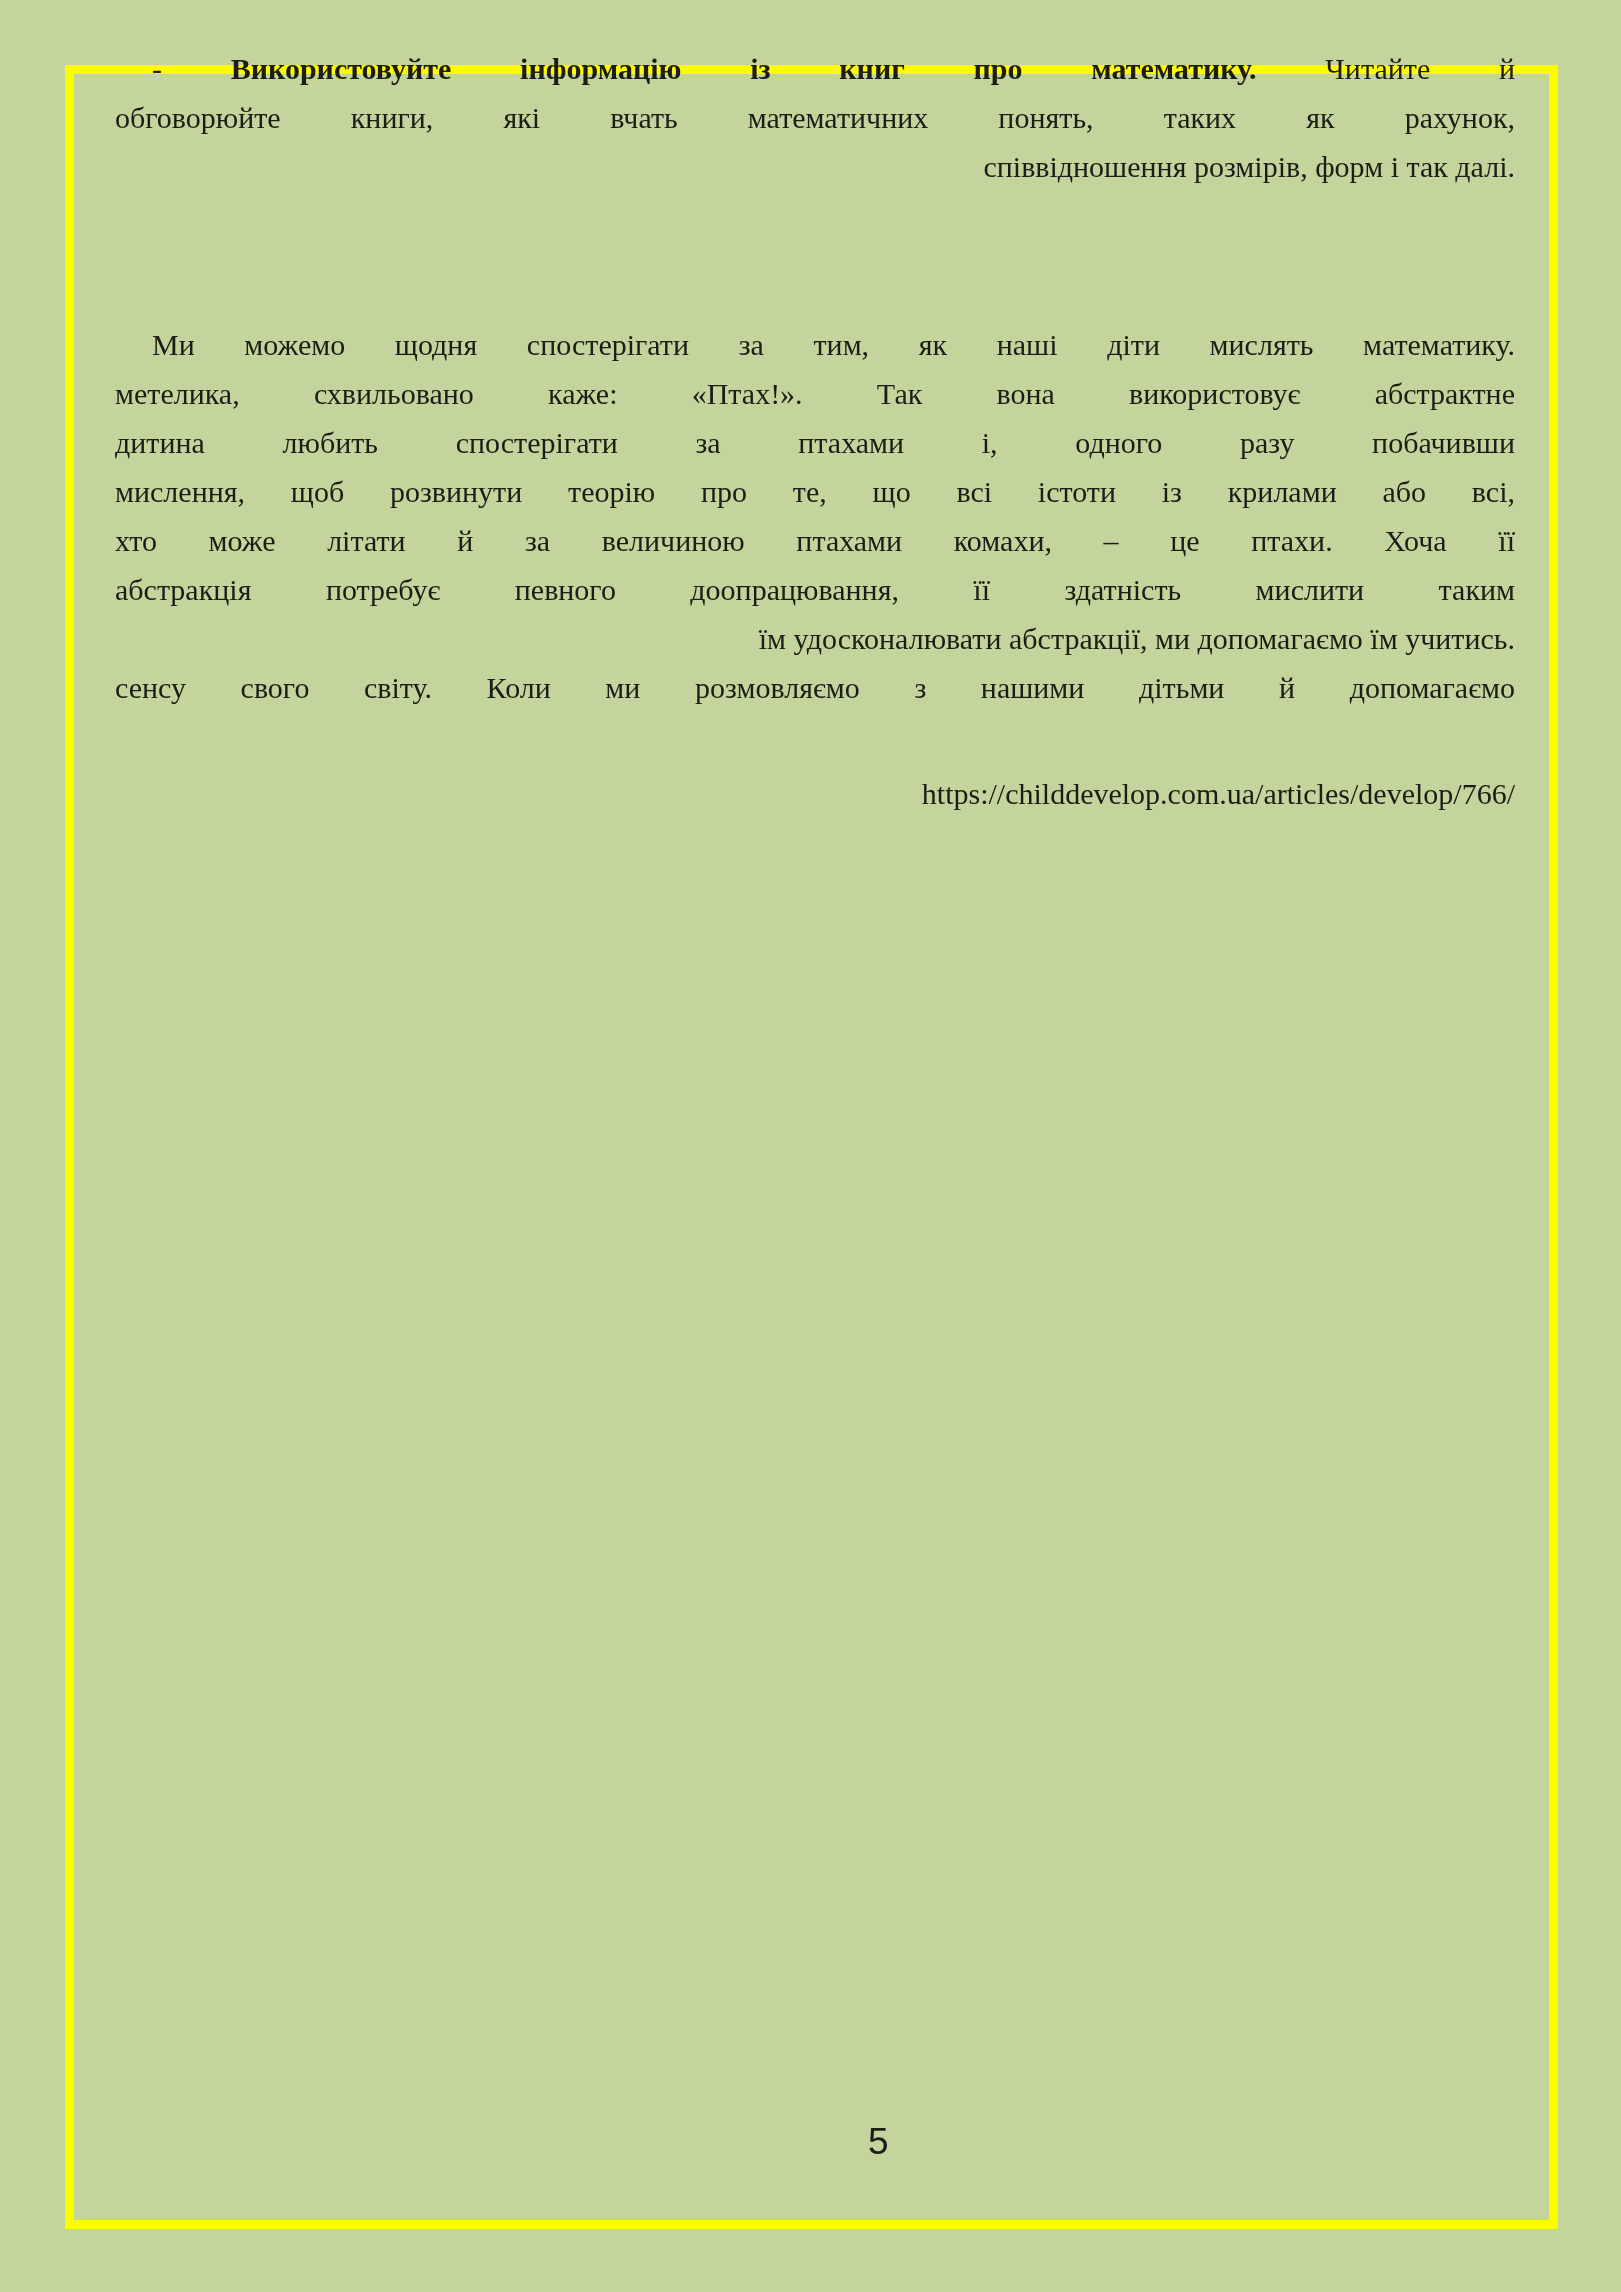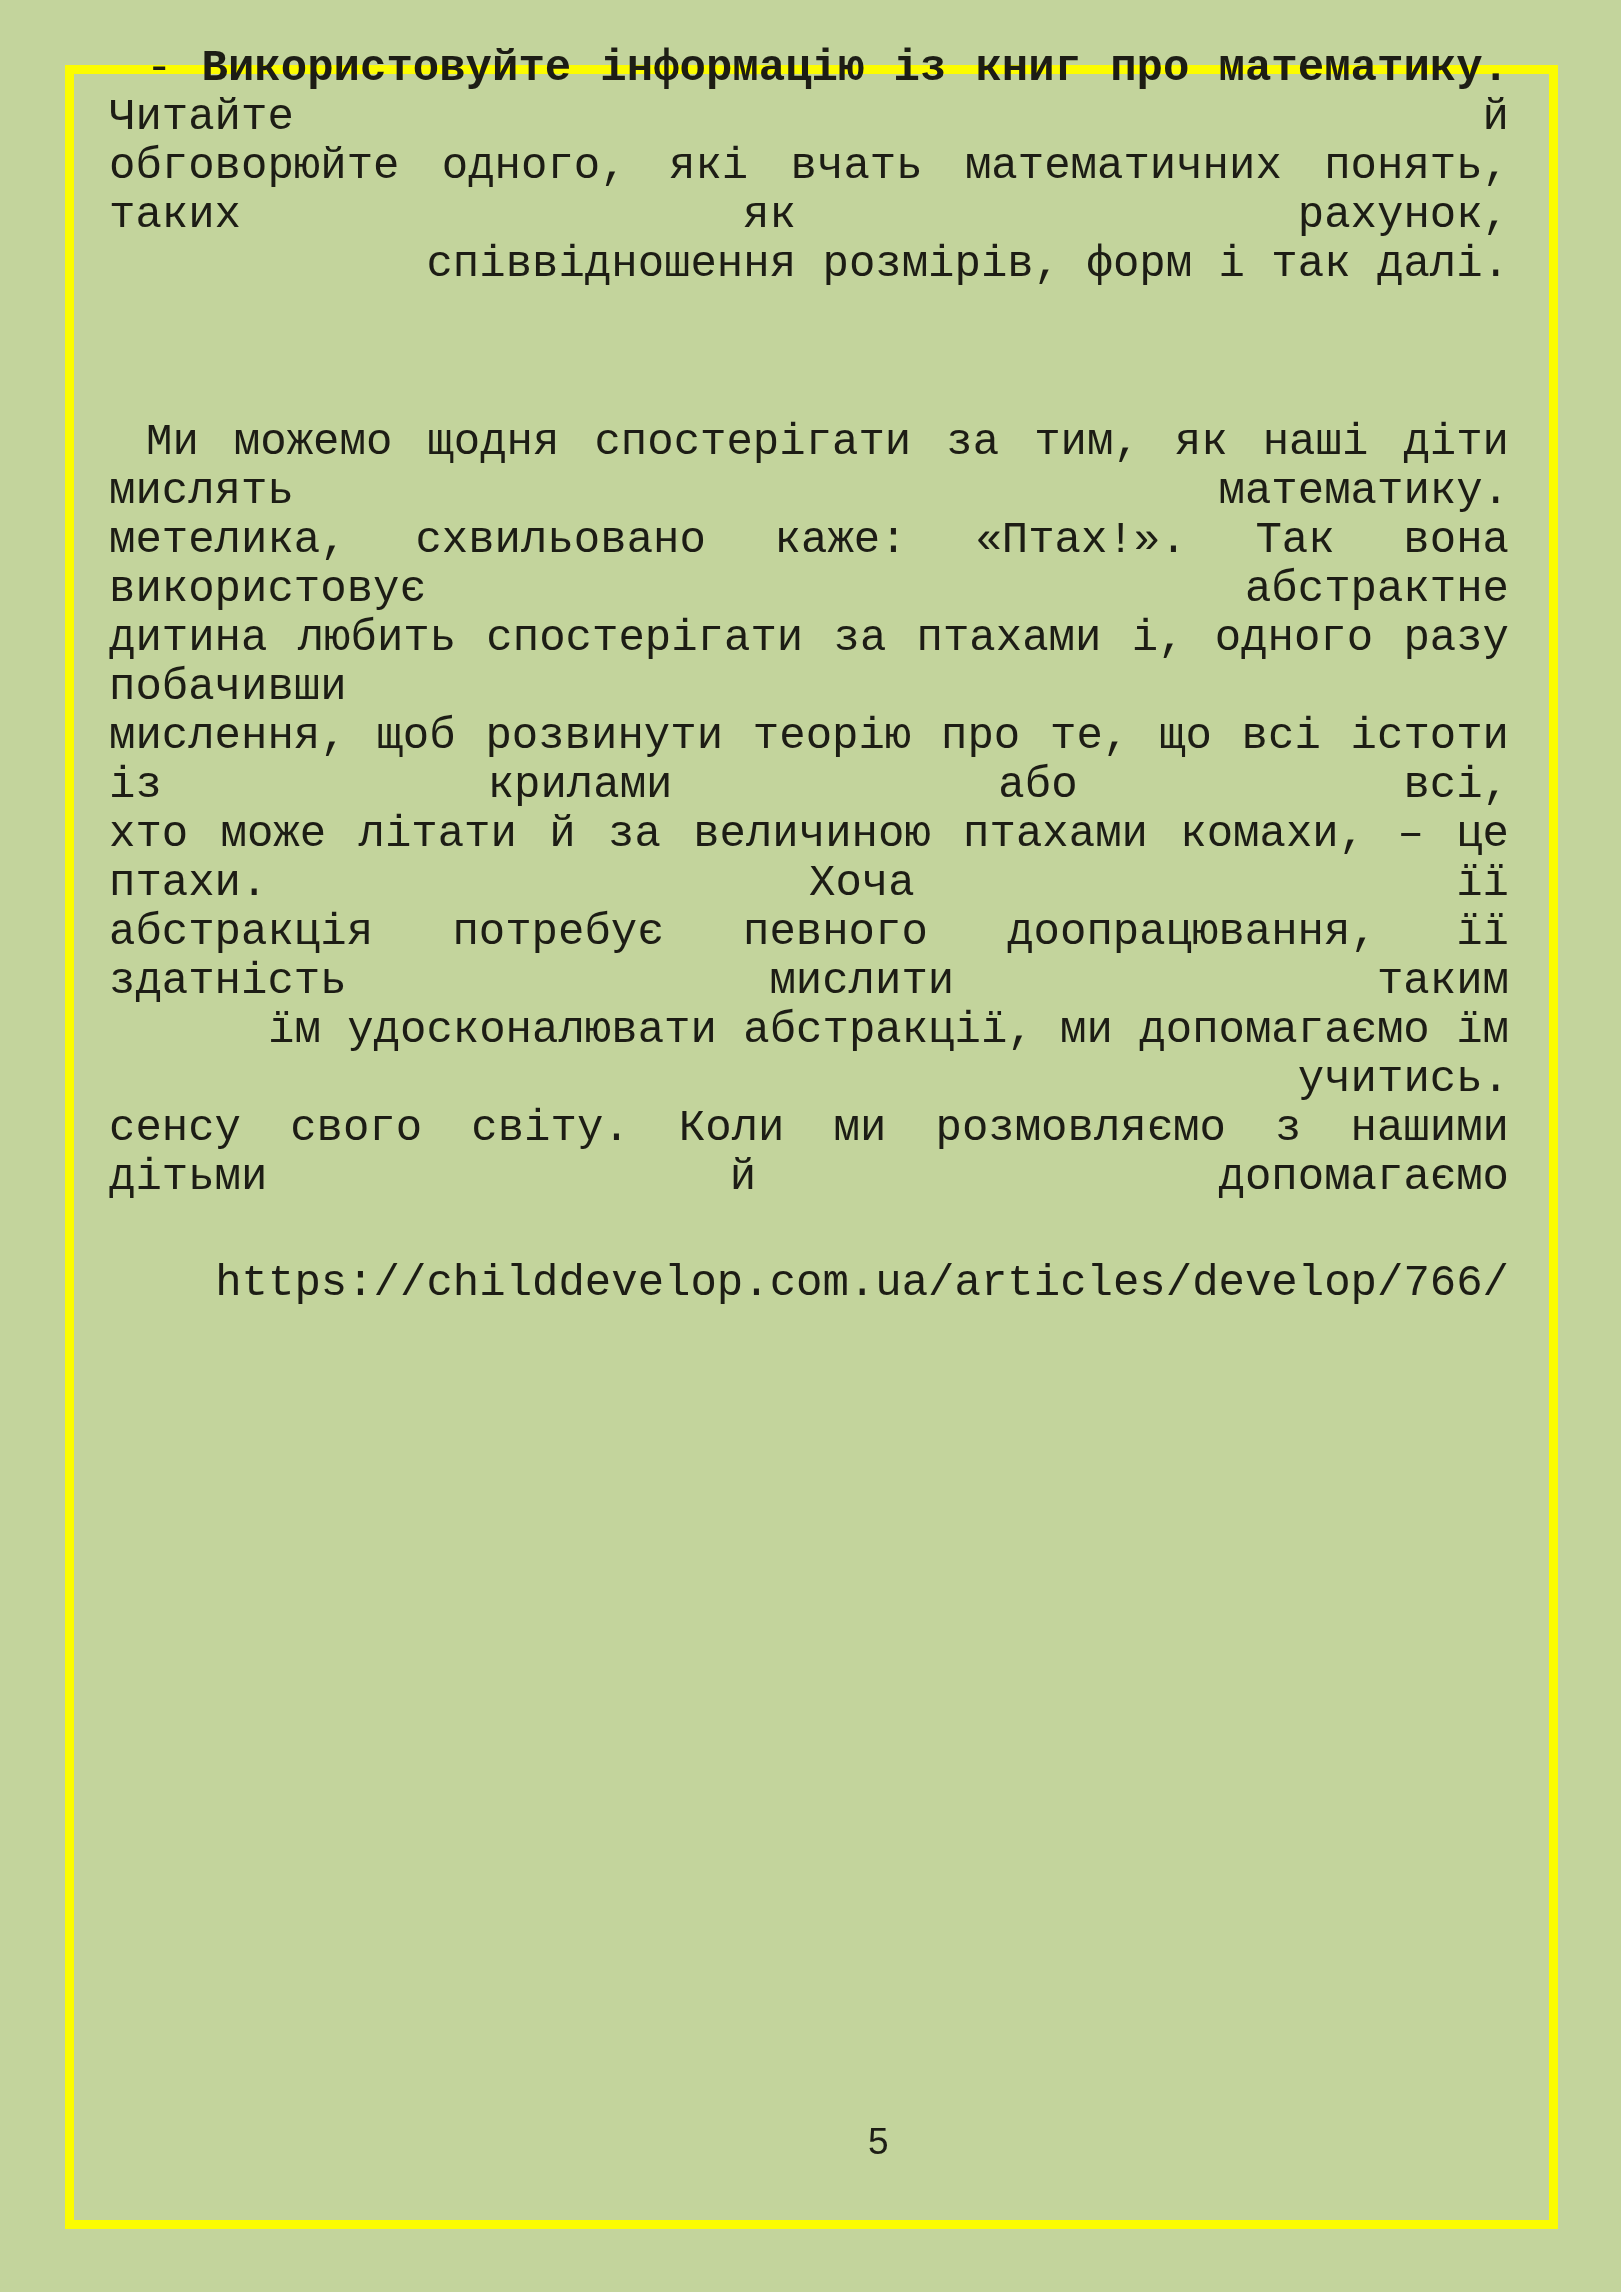--- a/index.html
+++ b/index.html
@@ -18,26 +18,26 @@
     left: 65px;
     top: 65px;
     width: 1493px;
     height: 2164px;
     box-sizing: border-box;
     border: 9.8px solid var(--frame, #fcfc00);
     z-index: 0;
   }
   .doc-content {
     position: absolute;
-    left: 109px;
+    left: 115px;
     top: 44px;
     width: 1400px;
     z-index: 1;
-    font-family: Liberation Mono, monospace;
-    font-size: 44px;
+    font-family: Liberation Serif, serif;
+    font-size: 30px;
     line-height: 49px;
     color: var(--ink, #1d1d15);
   }
   .para { margin: 0; }
   .para.sb-none   { margin-top: 0; }
   .para.sb-large  { margin-top: 129px; }
   .para.sb-medium { margin-top: 57px; }
   .line { text-align: right; }
   .line.just {
     text-align: justify;
@@ -57,21 +57,21 @@
   }
 </style>
 </head>
 <body style="--bg: #c3d49c; --frame: #fcfc00; --ink: #1d1d15;">
 
 <div class="yellow-frame"></div>
 
 <div class="doc-content">
     <div class="para sb-none">
       <div class="line just indent"><span>- </span><b>Використовуйте інформацію із книг про математику.</b><span> Читайте й</span></div>
-      <div class="line just"><span>обговорюйте одного, які вчать математичних понять, таких як рахунок,</span></div>
+      <div class="line just"><span>обговорюйте книги, які вчать математичних понять, таких як рахунок,</span></div>
       <div class="line"><span>співвідношення розмірів, форм і так далі.</span></div>
     </div>
     <div class="para sb-large">
       <div class="line just indent"><span>Ми можемо щодня спостерігати за тим, як наші діти мислять математику.</span></div>
       <div class="line just"><span>метелика, схвильовано каже: «Птах!». Так вона використовує абстрактне</span></div>
       <div class="line just"><span>дитина любить спостерігати за птахами і, одного разу побачивши</span></div>
       <div class="line just"><span>мислення, щоб розвинути теорію про те, що всі істоти із крилами або всі,</span></div>
       <div class="line just"><span>хто може літати й за величиною птахами комахи, – це птахи. Хоча її</span></div>
       <div class="line just"><span>абстракція потребує певного доопрацювання, її здатність мислити таким</span></div>
       <div class="line"><span>їм удосконалювати абстракції, ми допомагаємо їм учитись.</span></div>

